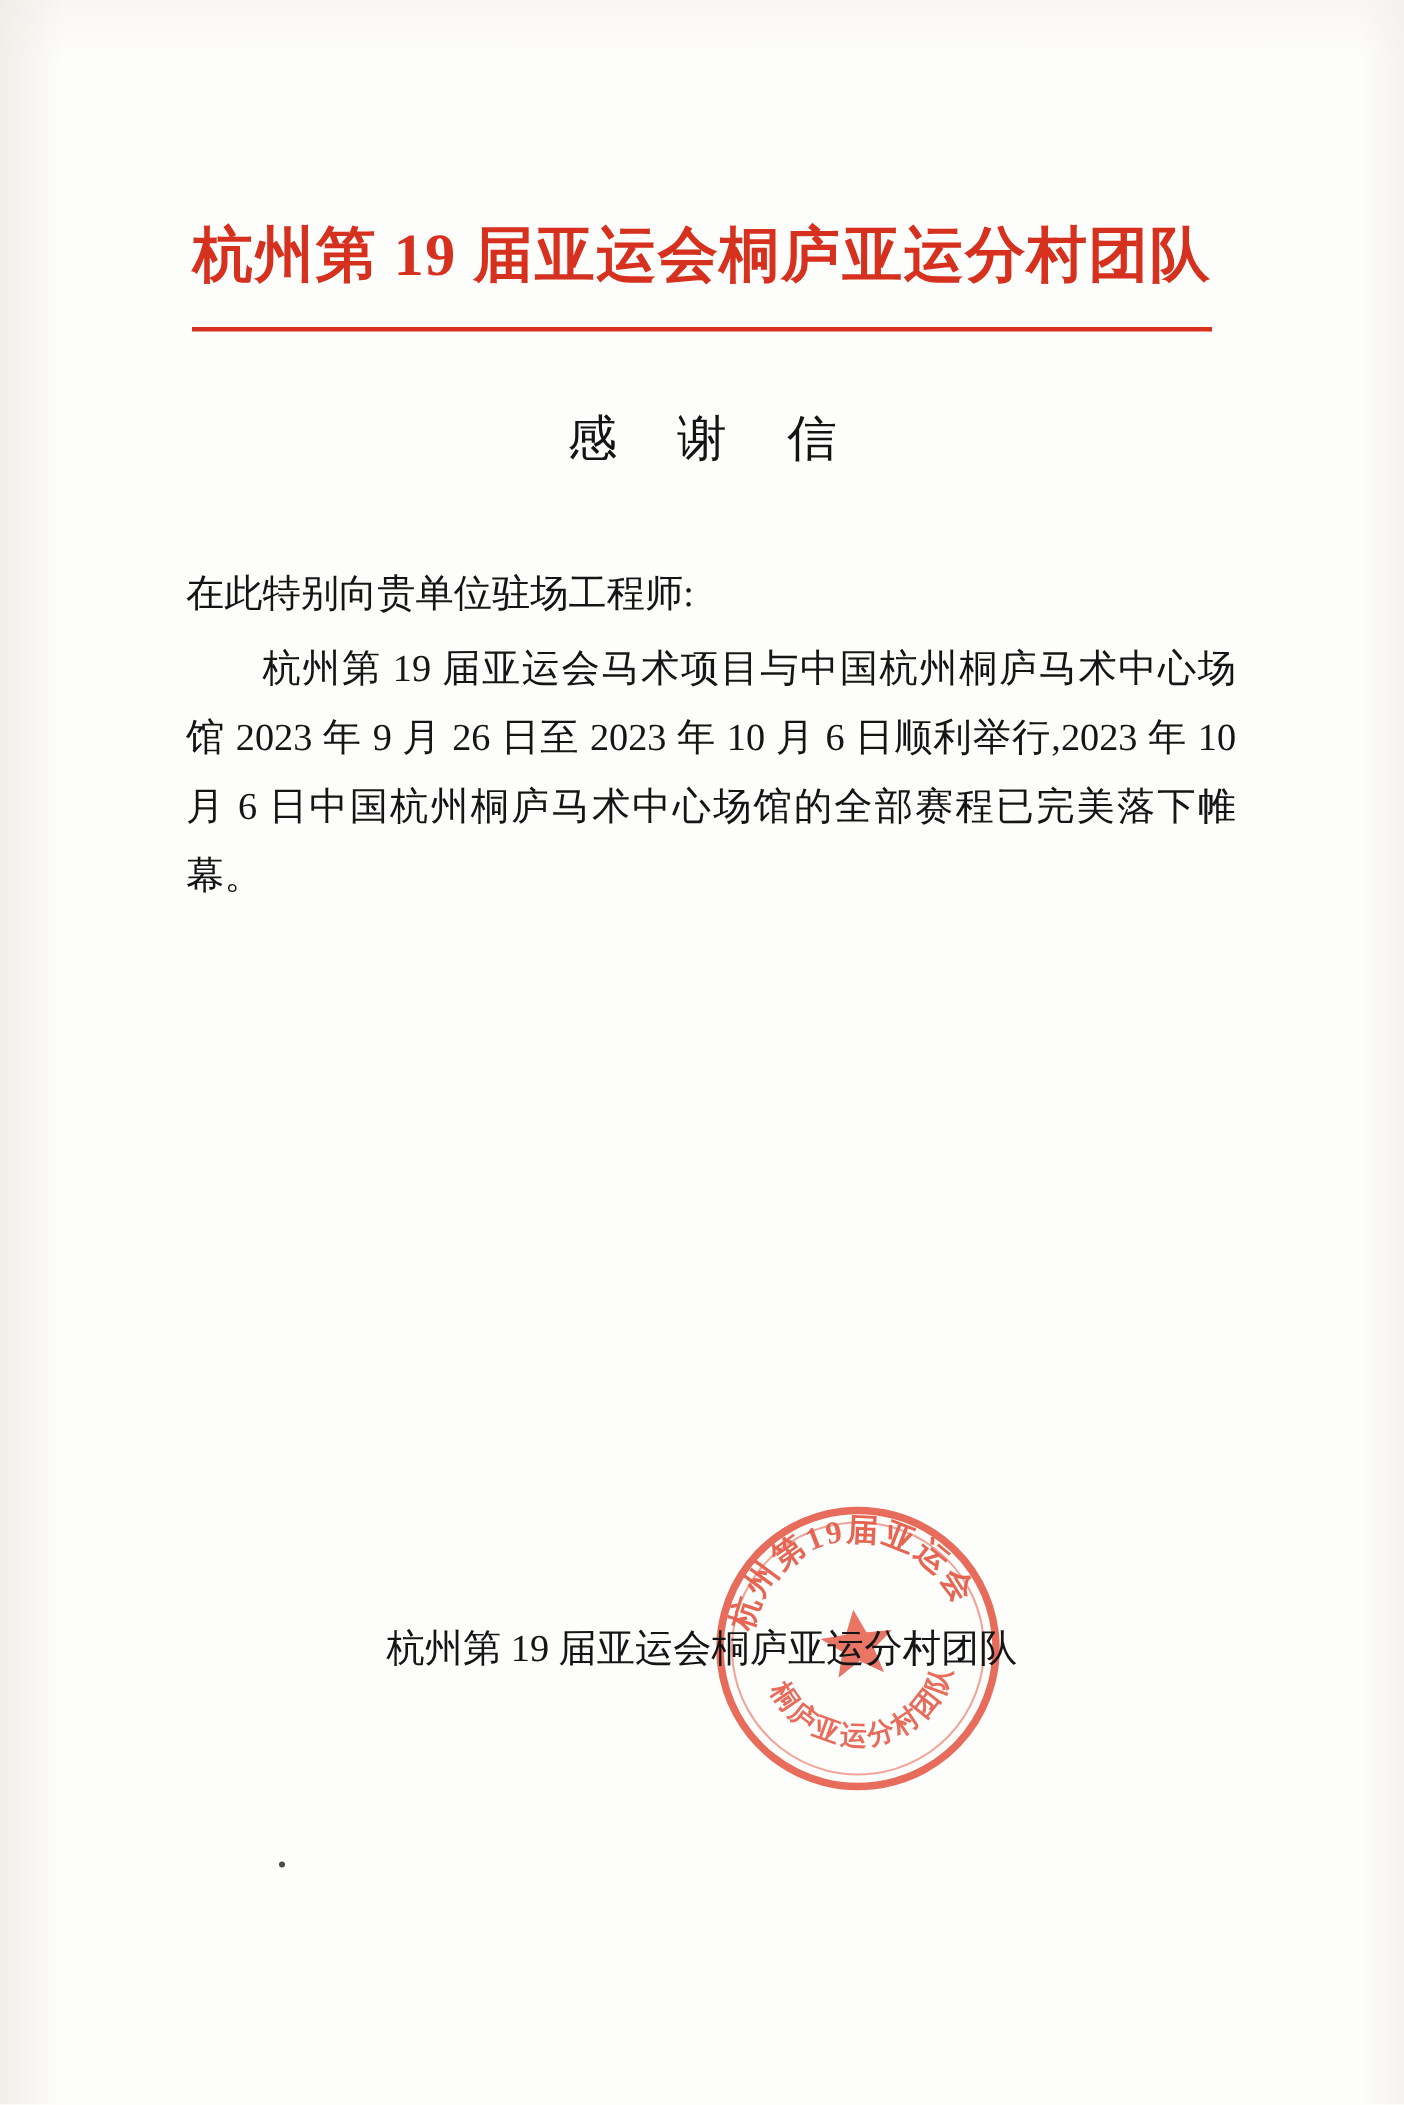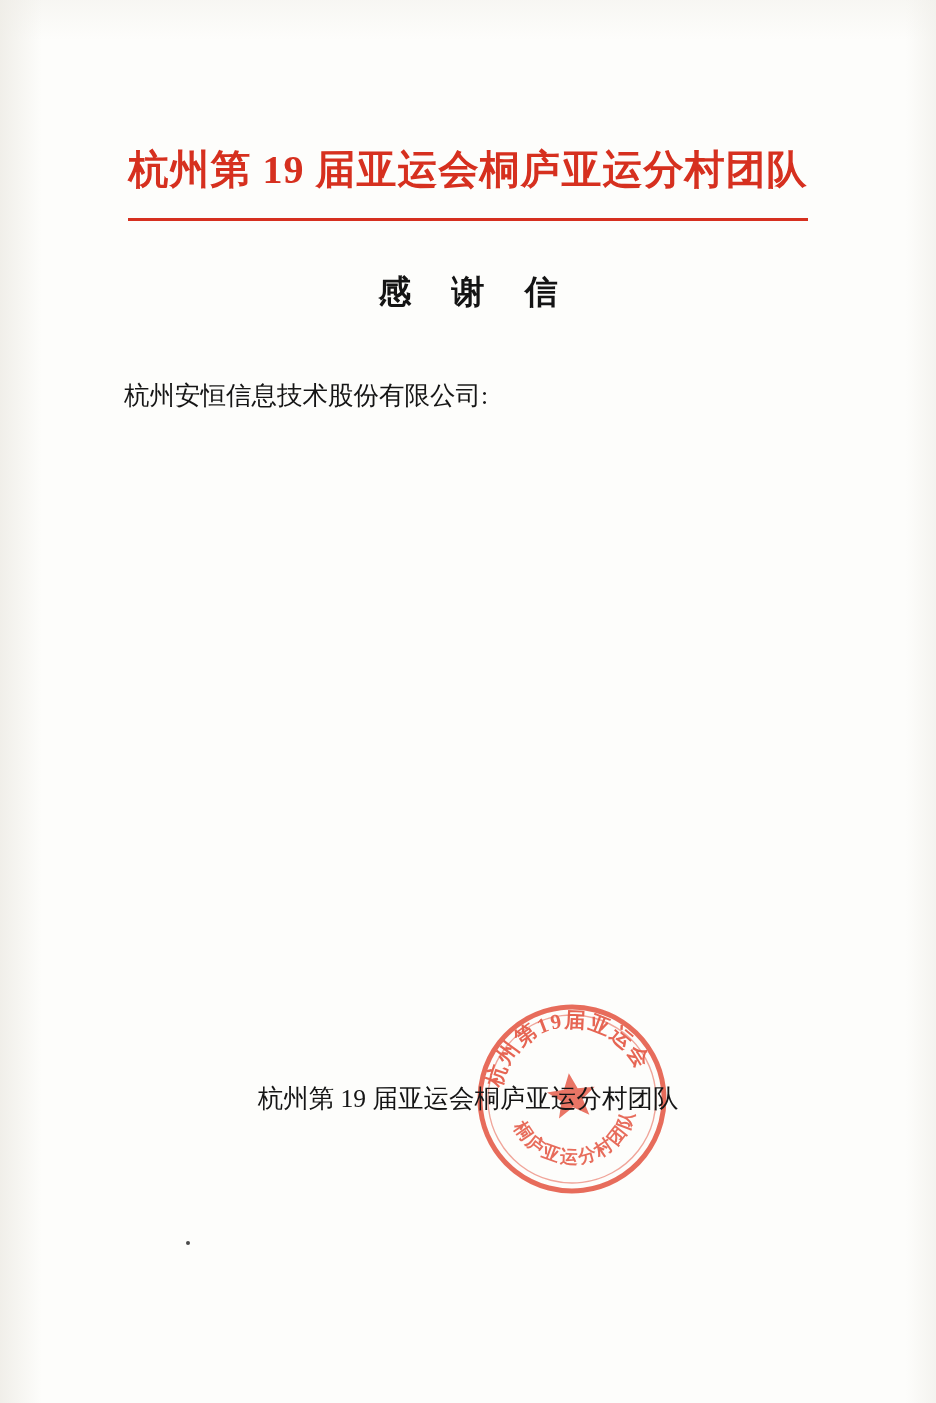--- a/index.html
+++ b/index.html
@@ -56,21 +56,21 @@
     background: #d6301f;
   }
 
   .doc-subject {
     position: absolute;
     left: 0;
     right: 0;
     top: 262px;
     text-align: center;
     font-size: 33px;
-    font-weight: bold;
+    font-weight: normal;
     letter-spacing: 16px;
     text-indent: 16px;
     color: #141414;
   }
 
   
   .body-block {
     position: absolute;
     left: 124px;
     top: 365px;
@@ -158,22 +158,23 @@
 <div class="sheet">
 
   <div class="letterhead">
     <div class="letterhead-title">杭州第 19 届亚运会桐庐亚运分村团队</div>
     <div class="letterhead-rule"></div>
   </div>
 
   <div class="doc-subject">感 谢 信</div>
 
   <div class="body-block">
-    <p class="salutation">杭州安恒信息技术股份有限公司:</p>
-
+    <p class="salutation">在此特别向贵单位驻场工程师:</p>
+
+    <p class="para">杭州第 19 届亚运会马术项目与中国杭州桐庐马术中心场馆 2023 年 9 月 26 日至 2023 年 10 月 6 日顺利举行,2023 年 10 月 6 日中国杭州桐庐马术中心场馆的全部赛程已完美落下帷幕。</p>
 
 
   </div>
 
   <div class="seal">
     <svg width="196" height="196" viewBox="0 0 196 196" aria-hidden="true">
       <circle cx="98" cy="98" r="92" fill="none" stroke="#e03a24" stroke-width="5" opacity="0.9"></circle>
       <circle cx="98" cy="98" r="84" fill="none" stroke="#e03a24" stroke-width="1.4" opacity="0.55"></circle>
       <path id="sealTop" d="M 26 98 A 72 72 0 0 1 170 98" fill="none"></path>
       <path id="sealBottom" d="M 34 98 A 64 64 0 0 0 162 98" fill="none"></path>

